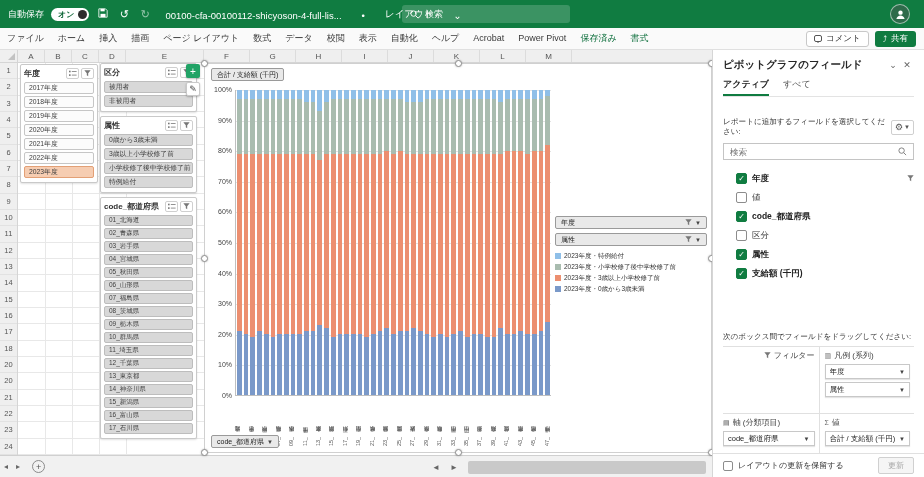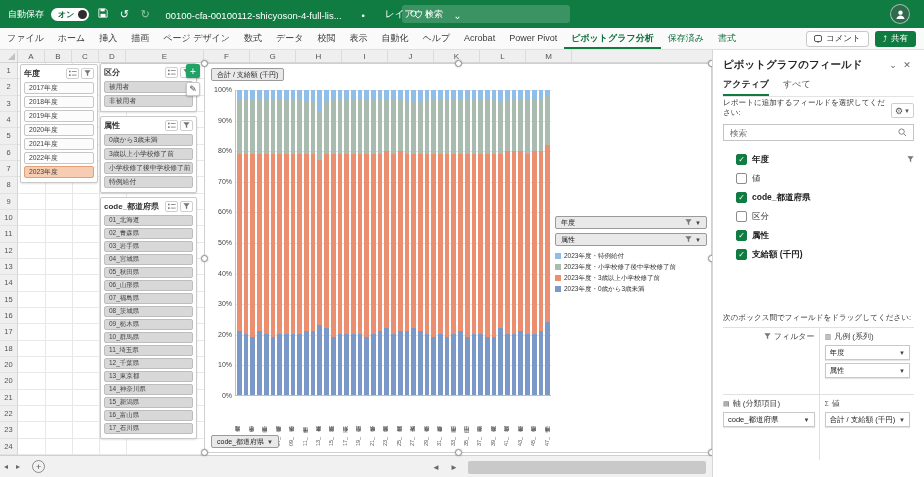--- a/index.html
+++ b/index.html
@@ -72,21 +72,21 @@
 .sw{width:6px;height:6px;flex:none;margin-top:0.5px}
 
 
 .pane{position:absolute;left:712px;top:50px;width:212px;height:427px;background:#fff;border-left:1px solid #D6D6D6;padding:8px 10px 0;z-index:6}
 .pane-title-row{display:flex;align-items:center}
 .pane-title{font-size:10.5px;font-weight:bold;color:#262626;flex:1}
 .pane-ico{width:14px;text-align:center;color:#666;font-size:9px}
 .ptabs{display:flex;gap:14px;margin-top:6px;border-bottom:1px solid #E3E3E3;padding-bottom:0}
 .ptab{font-size:9px;color:#555;padding-bottom:3px}
 .ptab.active{font-weight:bold;color:#222;border-bottom:2px solid #0F7B40}
-.choose-row{display:flex;align-items:flex-end;margin-top:1px}
+.choose-row{display:flex;align-items:center;margin-top:20px}
 .choose-text{font-size:7.6px;color:#333;flex:1}
 .gearbtn{display:flex;align-items:center;gap:1px;border:1px solid #CFCFCF;border-radius:2px;height:15px;padding:0 3px;color:#555;font-size:9px}
 .gearbtn .mini{font-size:6px}
 .pane-search{margin-top:6px;height:17px;border:1px solid #C4C4C4;display:flex;align-items:center;padding:0 6px;gap:4px}
 .pane-search input{flex:1;border:0;outline:0;font-size:8.5px;color:#444;font-family:inherit}
 .pane-search input::placeholder{color:#767676}
 .field-list{margin-top:9px;height:156px;overflow:hidden;font-size:8.5px}
 .frow{display:flex;align-items:center;height:19px;gap:5px}
 .frow.trow{font-weight:bold;color:#222}
 .caret{font-size:7px;color:#555;width:7px}
@@ -163,30 +163,29 @@
         </svg>
     </span>
   </div>
 
   <div class="ribbon">
     <div class="rtabs">
         <div class="rtab">ファイル</div>
         <div class="rtab">ホーム</div>
         <div class="rtab">挿入</div>
         <div class="rtab">描画</div>
-        <div class="rtab">ページ デザイン</div>
+        <div class="rtab">ページ レイアウト</div>
         <div class="rtab">数式</div>
         <div class="rtab">データ</div>
         <div class="rtab">校閲</div>
         <div class="rtab">表示</div>
         <div class="rtab">自動化</div>
         <div class="rtab">ヘルプ</div>
         <div class="rtab">Acrobat</div>
         <div class="rtab">Power Pivot</div>
-        <div class="rtab ctx active">ピボットグラフ分析</div>
         <div class="rtab ctx">保存済み</div>
         <div class="rtab ctx">書式</div>
       </div>
     <div class="ribbon-right">
       <span class="btn-comments">
         <span class="bubble"></span>
         <span>コメント</span>
       </span>
       <span class="btn-share">
         <span>⤴</span>
@@ -869,20 +868,25 @@
         </div>
         <div>
             <div class="pill">
               <span class="pill-t">合計 / 支給額 (千円)</span>
               <span class="pill-a">▼</span>
             </div>
           </div>
       </div>
     </div>
 
+    <div class="defer">
+      <span class="defer-check"></span>
+      <span>レイアウトの更新を保留する</span>
+      <span class="btn-update">更新</span>
+    </div>
   </div>
 
   <div class="tabbar">
     <span class="navarrow">◂</span>
     <span class="navarrow">▸</span>
     <span class="addtab">+</span>
     <div class="hscroll">
       <span class="navarrow">◄</span>
       <span class="navarrow">►</span>
       <span class="hthumb"></span>

